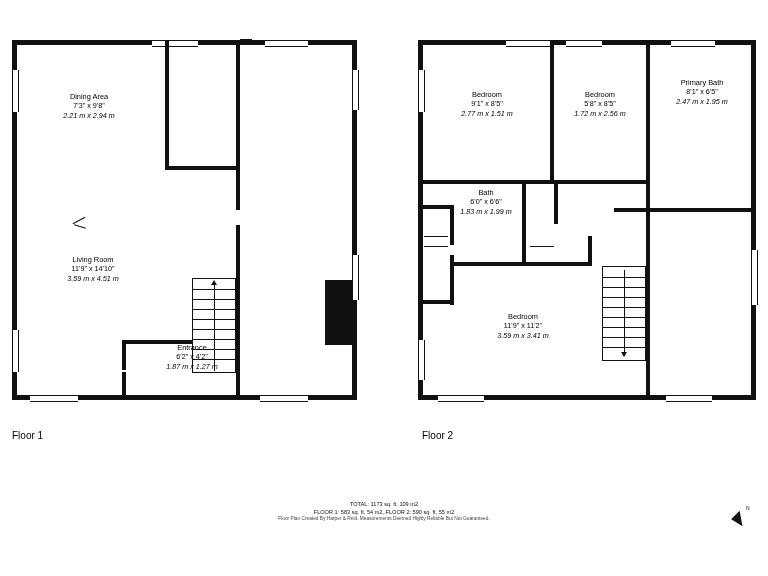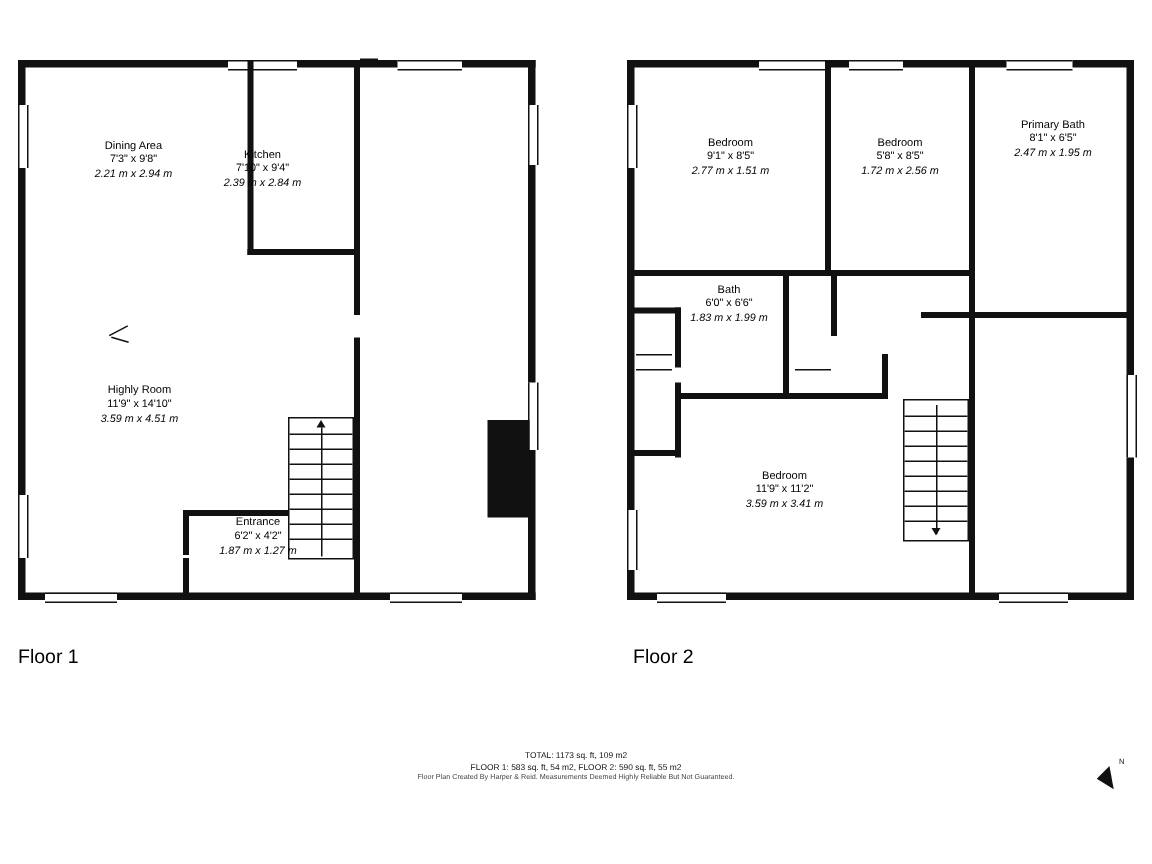--- a/index.html
+++ b/index.html
@@ -49,21 +49,21 @@
     white-space: nowrap;
     font-size: 7.3px;
     color: #000000;
   }
   .label .nm { display: block; font-size: 7.4px; }
   .label .d1 { display: block; font-size: 7.2px; }
   .label .d2 { display: block; font-size: 7.2px; font-style: italic; }
 
   .floor-caption {
     position: absolute;
-    font-size: 13px;
+    font-size: 10px;
     color: #000000;
     text-align: center;
   }
   .footer {
     position: absolute;
     width: 100%;
     text-align: center;
     line-height: 1.45;
   }
   .footer .f1 { font-size: 5.6px; color: #111; }
@@ -173,34 +173,29 @@
     </div>
     <div class="arrow-up" style="left:199px; top:240px;"></div>
     <div class="stair-line" style="left:202px; top:245px; height:86px;"></div>
 
     <div class="label" style="left:18px; top:52px; width:118px;">
       <span class="nm">Dining Area</span>
       <span class="d1">7'3" x 9'8"</span>
       <span class="d2">2.21 m x 2.94 m</span>
     </div>
 
-    <div class="label" style="left:108px; top:58px; width:110px;">
-      <span class="nm">Kitchen</span>
-      <span class="d1">7'10" x 9'4"</span>
-      <span class="d2">2.39 m x 2.84 m</span>
-    </div>
 
 
     <div class="label" style="left:22px; top:215px; width:118px;">
-      <span class="nm">Highly Room</span>
+      <span class="nm">Living Room</span>
       <span class="d1">11'9" x 14'10"</span>
       <span class="d2">3.59 m x 4.51 m</span>
     </div>
 
-    <div class="label" style="left:108px; top:303px; width:104px;">
+    <div class="label" style="left:128px; top:303px; width:104px;">
       <span class="nm">Entrance</span>
       <span class="d1">6'2" x 4'2"</span>
       <span class="d2">1.87 m x 1.27 m</span>
     </div>
   </div>
 
   <div class="floor-caption" style="left:12px; top:430px;">Floor 1</div>
 
   <div class="plan" style="left:418px; top:40px; width:338px; height:360px;">
 

